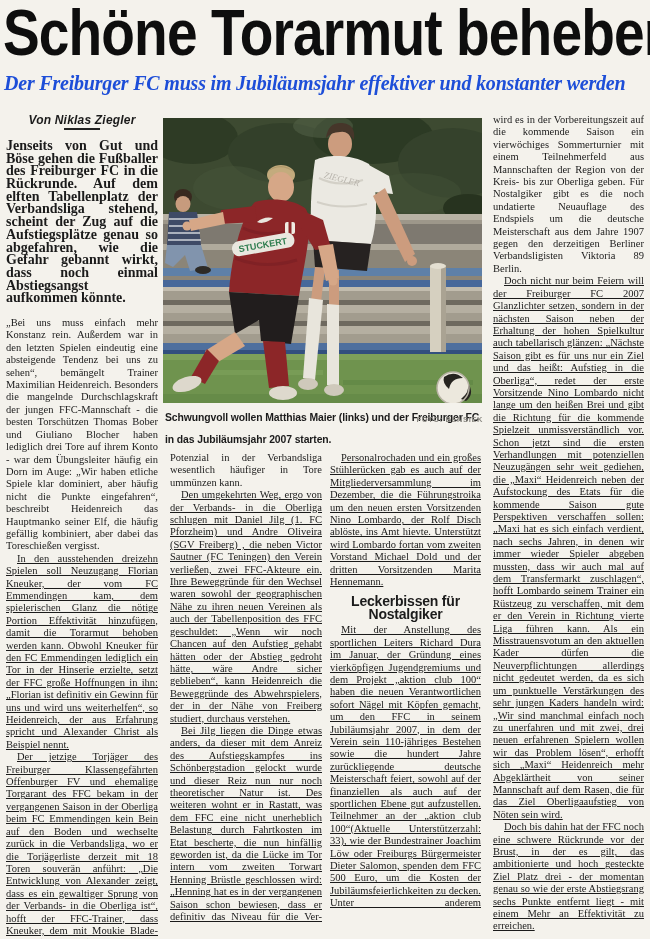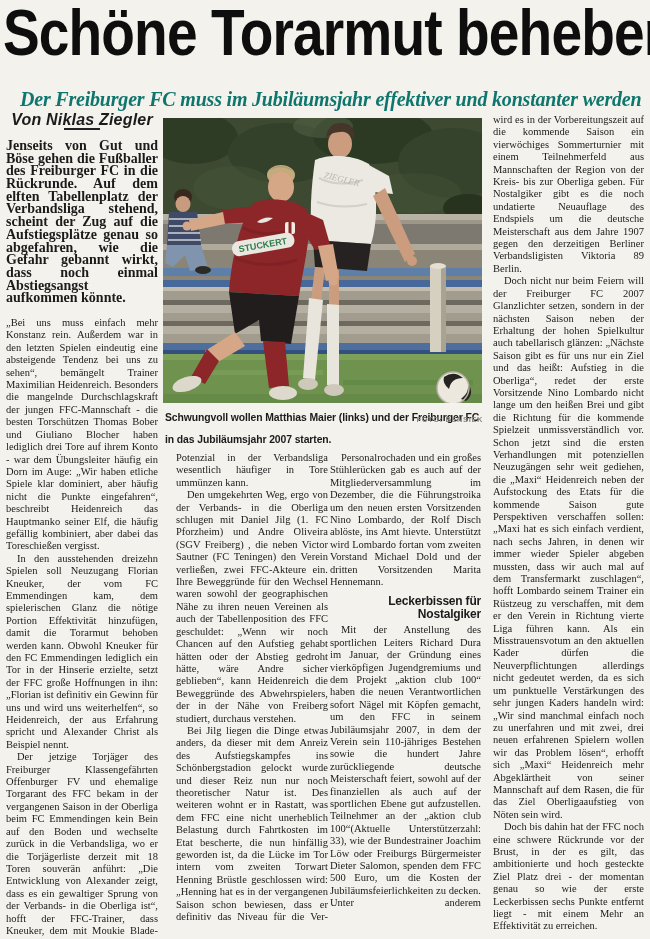--- a/index.html
+++ b/index.html
@@ -2,38 +2,38 @@
 <html lang="de"><head>
 <meta charset="utf-8">
 <style>
   html,body{margin:0;padding:0;background:#dddbd5;}
   .page{position:relative;width:650px;height:939px;margin:0 auto;background:#f4f2ec;
         overflow:hidden;color:#1b1b1b;font-family:"Liberation Serif",serif;}
   .headline{position:absolute;left:3px;top:0px;margin:0;white-space:nowrap;
         font-family:"Liberation Sans",sans-serif;font-weight:bold;font-size:64px;
         line-height:1.05;letter-spacing:-1px;color:#0e0e0e;
         transform:scaleX(0.86);transform-origin:left top;}
-  .subtitle{position:absolute;left:4px;top:72px;margin:16px;white-space:nowrap;
+  .subtitle{position:absolute;left:4px;top:72px;margin:0;white-space:nowrap;
         font-family:"Liberation Serif",serif;font-style:italic;font-weight:600;
-        font-size:20px;color:#0f766e;letter-spacing:-0.2px;}
+        font-size:20px;color:#1d4ed8;letter-spacing:-0.2px;}
   .col{position:absolute;width:152px;font-size:10.5px;line-height:12.4px;
         text-align:justify;hyphens:auto;-webkit-hyphens:auto;}
   .col p{margin:0;}
-  .col p.indent{text-indent:11px;}
+  .col p.indent{text-indent:11px;text-decoration:underline;}
   .col1{left:6px;top:114px;}
-  .col2{left:176px;top:452px;}
+  .col2{left:170px;top:452px;}
   .col3{left:330px;top:452px;width:151px;}
   .col4{left:493px;top:114px;width:151px;}
   .byline{font-family:"Liberation Sans",sans-serif;font-style:italic;font-weight:bold;
-        font-size:16px;text-align:center;letter-spacing:0.2px;}
+        font-size:12px;text-align:center;letter-spacing:0.2px;}
   .byline-rule{width:36px;height:1.5px;background:#222;margin:2px auto 10px auto;}
   p.lead{font-weight:bold;font-size:14px;line-height:12.7px;margin-bottom:12px !important;}
   p.cont{text-align-last:justify;}
-  .subhead{font-family:"Liberation Sans",sans-serif;font-weight:bold;font-size:12px;
-        text-align:right;margin:7px 0 4px 0;letter-spacing:-0.2px;}
+  .subhead{font-family:"Liberation Sans",sans-serif;font-weight:bold;font-size:14px;
+        text-align:center;margin:7px 0 4px 0;letter-spacing:-0.2px;}
   .photo{position:absolute;left:163px;top:118px;width:319px;height:285px;margin:0;
         background:#87916d;}
   .caption{position:absolute;left:165px;top:407px;width:318px;
         font-family:"Liberation Sans",sans-serif;font-weight:bold;font-size:10.4px;
         line-height:22px;text-align:left;letter-spacing:-0.1px;}
   .credit{position:absolute;right:0;bottom:20px;font-weight:bold;font-size:7.5px;
         color:#8d8b85;letter-spacing:0.6px;}
 </style>
 </head>
 <body>
@@ -176,16 +176,16 @@
 
   <div class="col col3">
     <p class="indent">Personalrochaden und ein großes Stühlerücken gab es auch auf der Mitgliederversammlung im Dezember, die die Führungstroika um den neuen ersten Vorsitzenden Nino Lombardo, der Rolf Disch ablöste, ins Amt hievte. Unterstützt wird Lombardo fortan vom zweiten Vorstand Michael Dold und der dritten Vorsitzenden Marita Hennemann.</p>
     <div class="subhead">Leckerbissen für Nostalgiker</div>
     <p class="indent cont">Mit der Anstellung des sportlichen Leiters Richard Dura im Januar, der Gründung eines vierköpfigen Jugendgremiums und dem Projekt „aktion club 100“ haben die neuen Verantwortlichen sofort Nägel mit Köpfen gemacht, um den FFC in seinem Jubiläumsjahr 2007, in dem der Verein sein 110-jähriges Bestehen sowie die hundert Jahre zurückliegende deutsche Meisterschaft feiert, sowohl auf der finanziellen als auch auf der sportlichen Ebene gut aufzustellen. Teilnehmer an der „aktion club 100“(Aktuelle Unterstützerzahl: 33), wie der Bundestrainer Joachim Löw oder Freiburgs Bürgermeister Dieter Salomon, spenden dem FFC 500 Euro, um die Kosten der Jubiläumsfeierlichkeiten zu decken. Unter anderem</p>
   </div>
 
   <div class="col col4">
     <p>wird es in der Vorbereitungszeit auf die kommende Saison ein vierwöchiges Sommerturnier mit einem Teilnehmerfeld aus Mannschaften der Region von der Kreis- bis zur Oberliga geben. Für Nostalgiker gibt es die noch undatierte Neuauflage des Endspiels um die deutsche Meisterschaft aus dem Jahre 1907 gegen den derzeitigen Berliner Verbandsligisten Viktoria 89 Berlin.</p>
     <p class="indent">Doch nicht nur beim Feiern will der Freiburger FC 2007 Glanzlichter setzen, sondern in der nächsten Saison neben der Erhaltung der hohen Spielkultur auch tabellarisch glänzen: „Nächste Saison gibt es für uns nur ein Ziel und das heißt: Aufstieg in die Oberliga“, redet der erste Vorsitzende Nino Lombardo nicht lange um den heißen Brei und gibt die Richtung für die kommende Spielzeit unmissverständlich vor. Schon jetzt sind die ersten Verhandlungen mit potenziellen Neuzugängen sehr weit gediehen, die „Maxi“ Heidenreich neben der Aufstockung des Etats für die kommende Saison gute Perspektiven verschaffen sollen: „Maxi hat es sich einfach verdient, nach sechs Jahren, in denen wir immer wieder Spieler abgeben mussten, dass wir auch mal auf dem Transfermarkt zuschlagen“, hofft Lombardo seinem Trainer ein Rüstzeug zu verschaffen, mit dem er den Verein in Richtung vierte Liga führen kann. Als ein Misstrauensvotum an den aktuellen Kader dürfen die Neuverpflichtungen allerdings nicht gedeutet werden, da es sich um punktuelle Verstärkungen des sehr jungen Kaders handeln wird: „Wir sind manchmal einfach noch zu unerfahren und mit zwei, drei neuen erfahrenen Spielern wollen wir das Problem lösen“, erhofft sich „Maxi“ Heidenreich mehr Abgeklärtheit von seiner Mannschaft auf dem Rasen, die für das Ziel Oberligaaufstieg von Nöten sein wird.</p>
-    <p class="indent">Doch bis dahin hat der FFC noch eine schwere Rückrunde vor der Brust, in der es gilt, das ambitionierte und hoch gesteckte Ziel Platz drei - der momentan genau so wie der erste Leckerbissen sechs Punkte entfernt liegt - mit einem Mehr an Effektivität zu erreichen.</p>
+    <p class="indent">Doch bis dahin hat der FFC noch eine schwere Rückrunde vor der Brust, in der es gilt, das ambitionierte und hoch gesteckte Ziel Platz drei - der momentan genau so wie der erste Abstiegsrang sechs Punkte entfernt liegt - mit einem Mehr an Effektivität zu erreichen.</p>
   </div>
 
 </div>
 
 </body></html>

